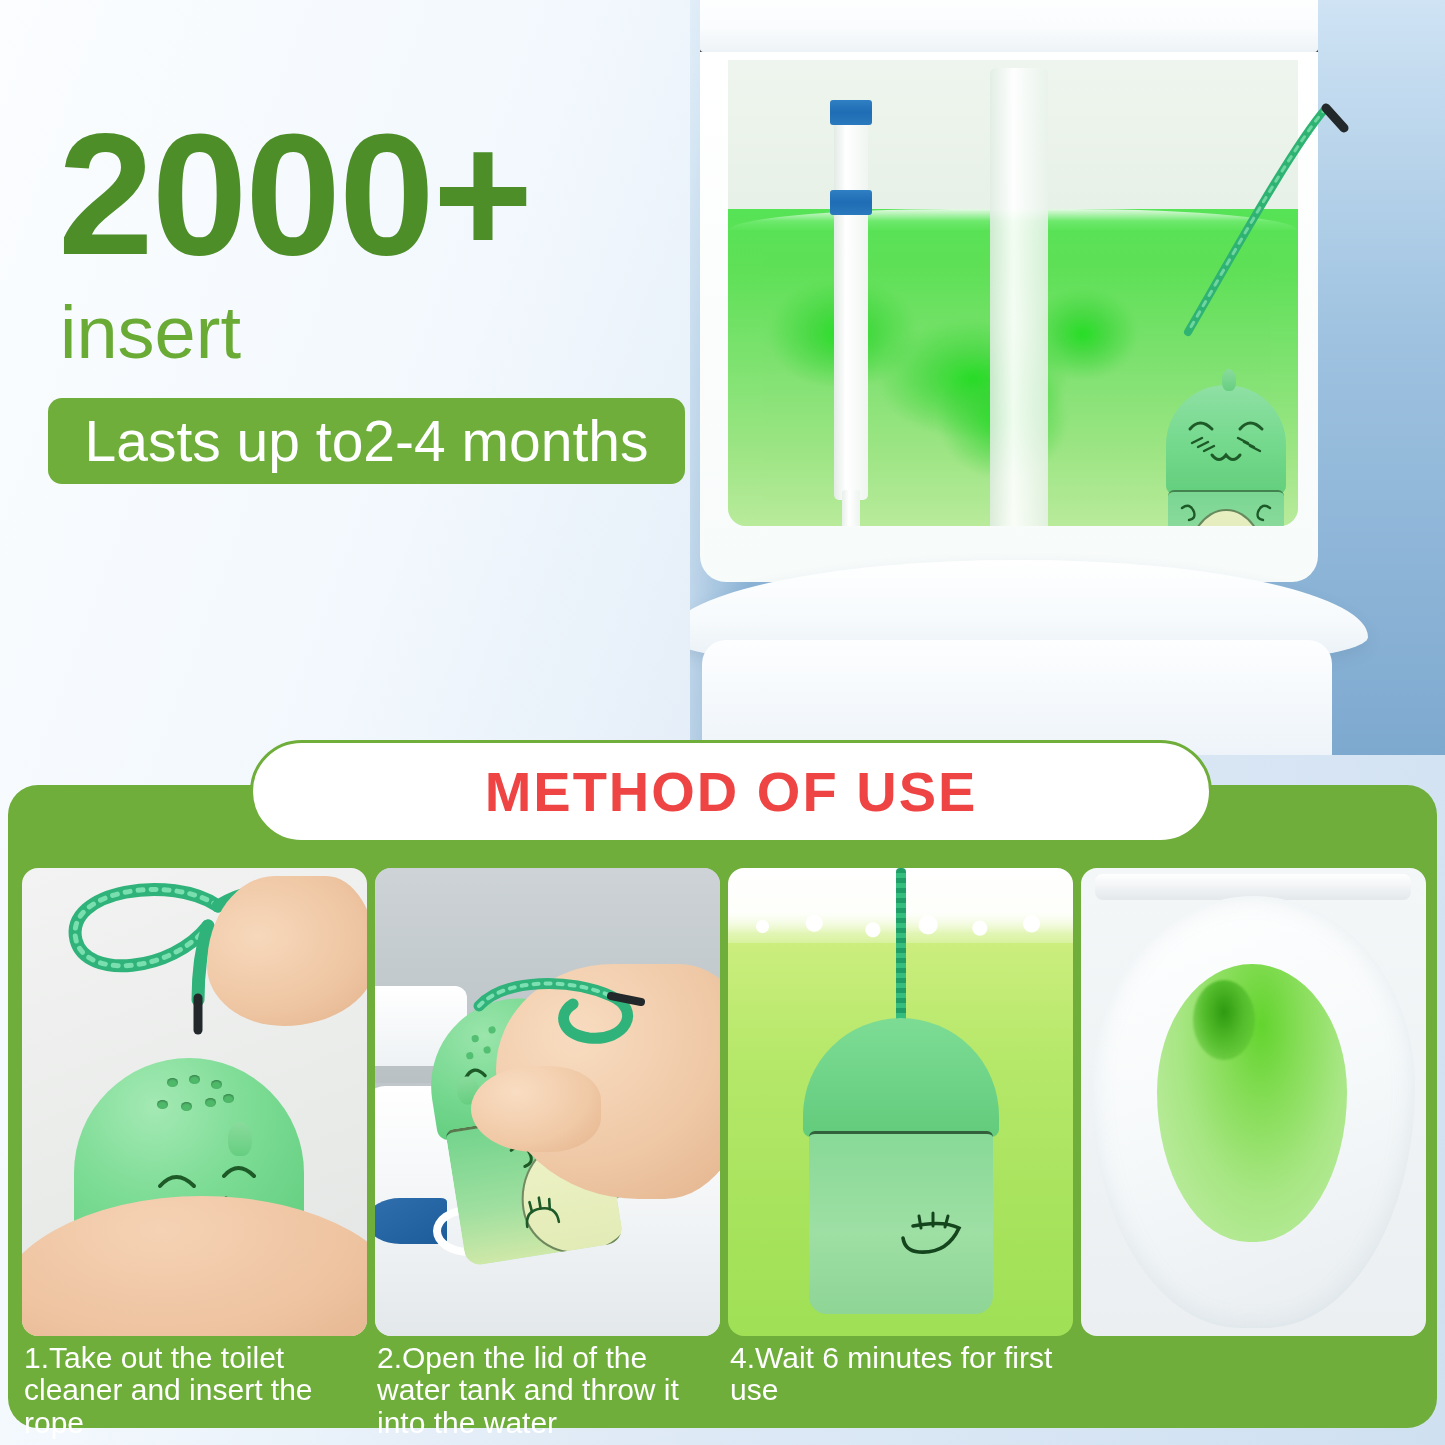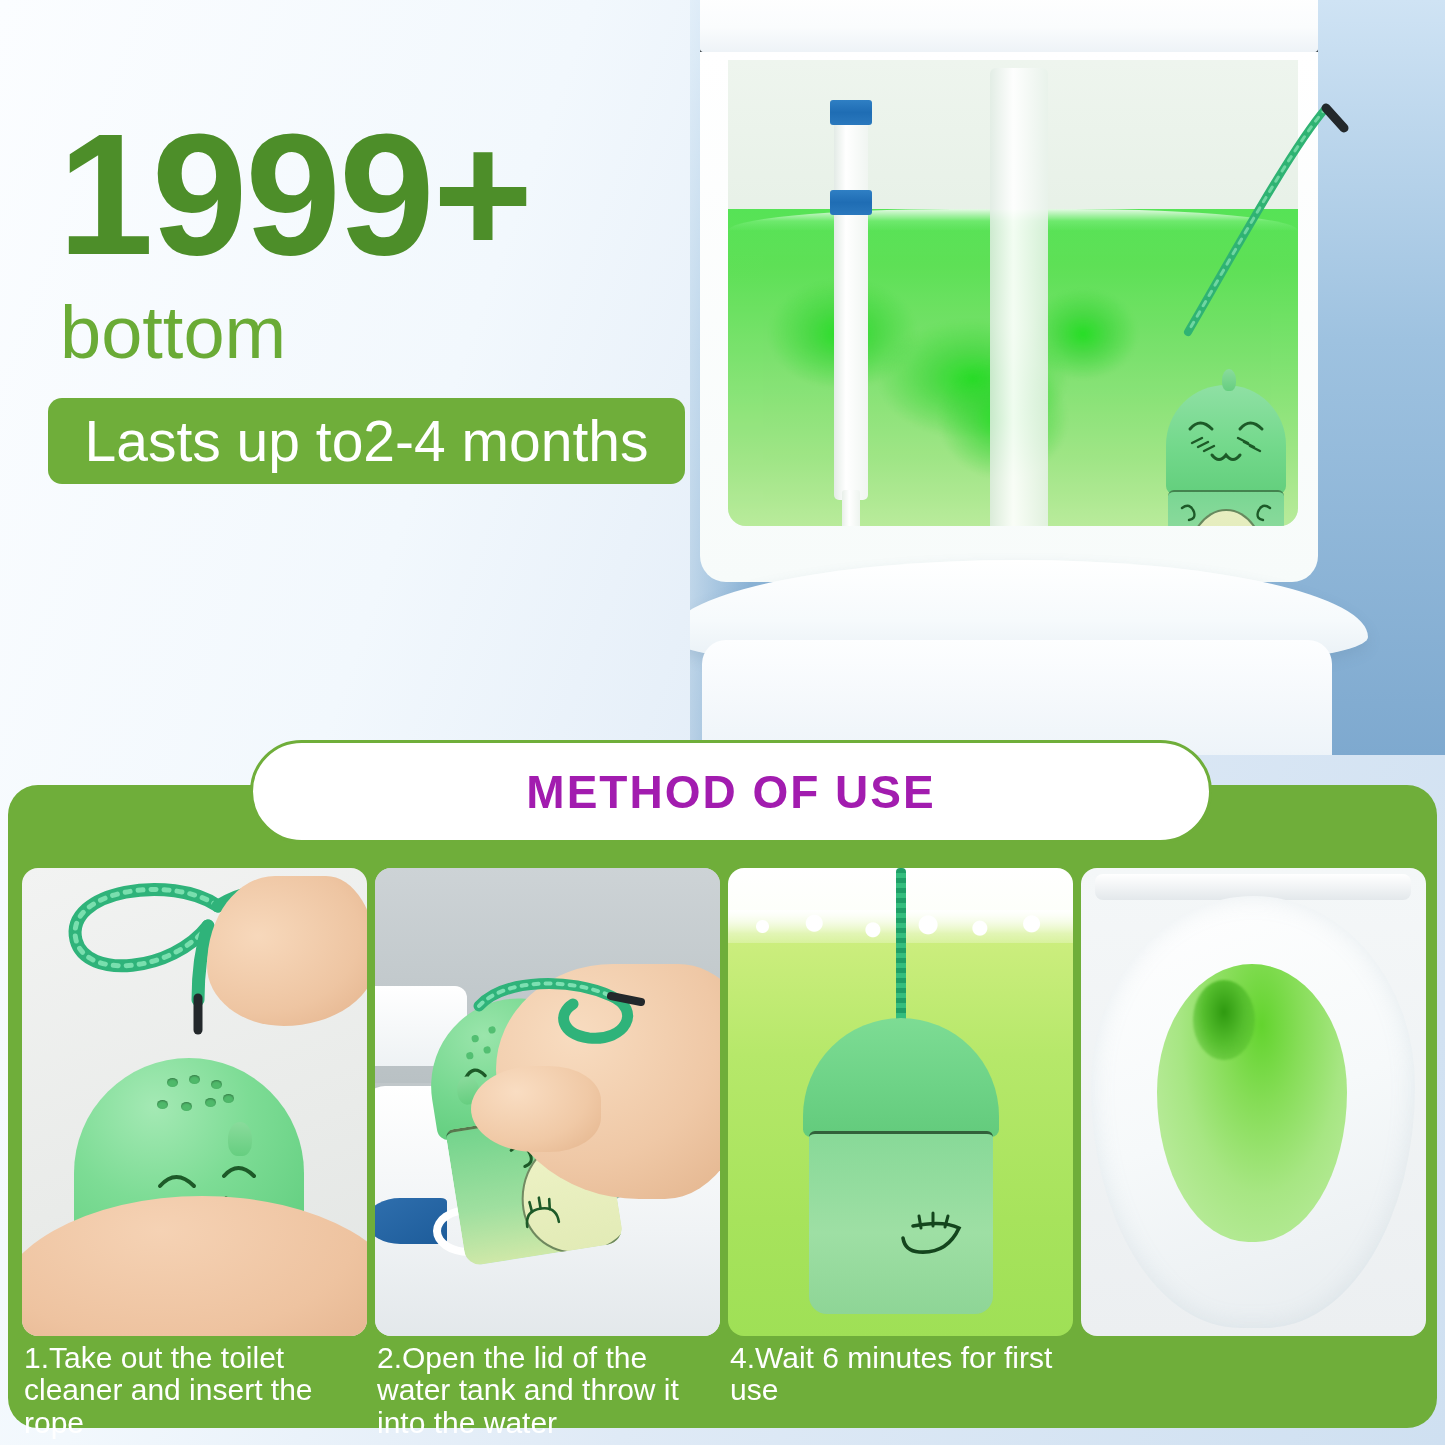--- a/index.html
+++ b/index.html
@@ -155,21 +155,21 @@
   }
   #method-banner {
     position: absolute; left: 250px; top: 740px;
     width: 956px; height: 97px;
     background: #ffffff;
     border: 3px solid #6fae3a;
     border-radius: 52px;
     display: flex; align-items: center; justify-content: center;
   }
   #method-title {
-    font-size: 46px; font-weight: bold; color: #a21caf;
+    font-size: 56px; font-weight: bold; color: #ef4444;
     letter-spacing: 2px; white-space: nowrap;
   }
 
   
   #steps {
     position: absolute; left: 22px; top: 868px;
     width: 1406px; height: 470px;
     display: flex; gap: 8px;
   }
   .step-photo {
@@ -419,22 +419,22 @@
     <path d="M636 108 C 600 150, 540 260, 498 332" stroke="#2fb373" stroke-width="8" fill="none" stroke-linecap="round"></path>
     <path d="M636 108 C 600 150, 540 260, 498 332" stroke="#6fd6a2" stroke-width="3" fill="none" stroke-dasharray="5 7" stroke-linecap="round"></path>
     <path d="M636 108 L 654 128" stroke="#23282b" stroke-width="9" stroke-linecap="round"></path>
   </svg>
 
   <div id="bowl-rim"></div>
   <div id="bowl-seam"></div>
   <div id="bowl-body"></div>
 </div>
 
-<div id="headline-num">1999+</div>
-<div id="headline-sub">bottom</div>
+<div id="headline-num">2000+</div>
+<div id="headline-sub">insert</div>
 <div id="badge">
   <span id="badge-text">Lasts up to2-4 months</span>
 </div>
 
 <div id="method-panel"></div>
 
 <div id="method-banner">
   <span id="method-title">METHOD OF USE</span>
 </div>
 

